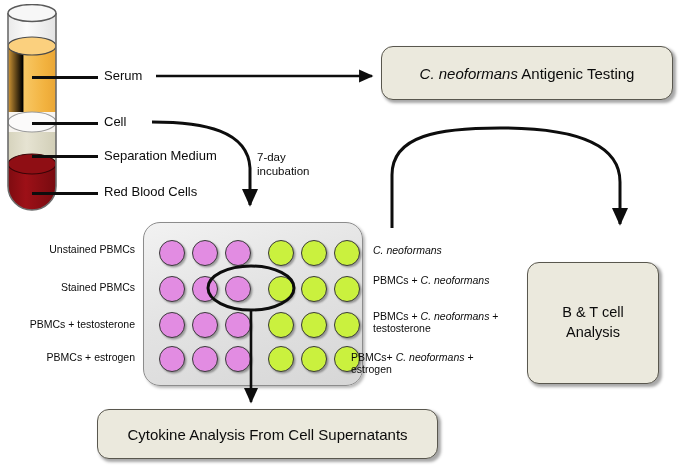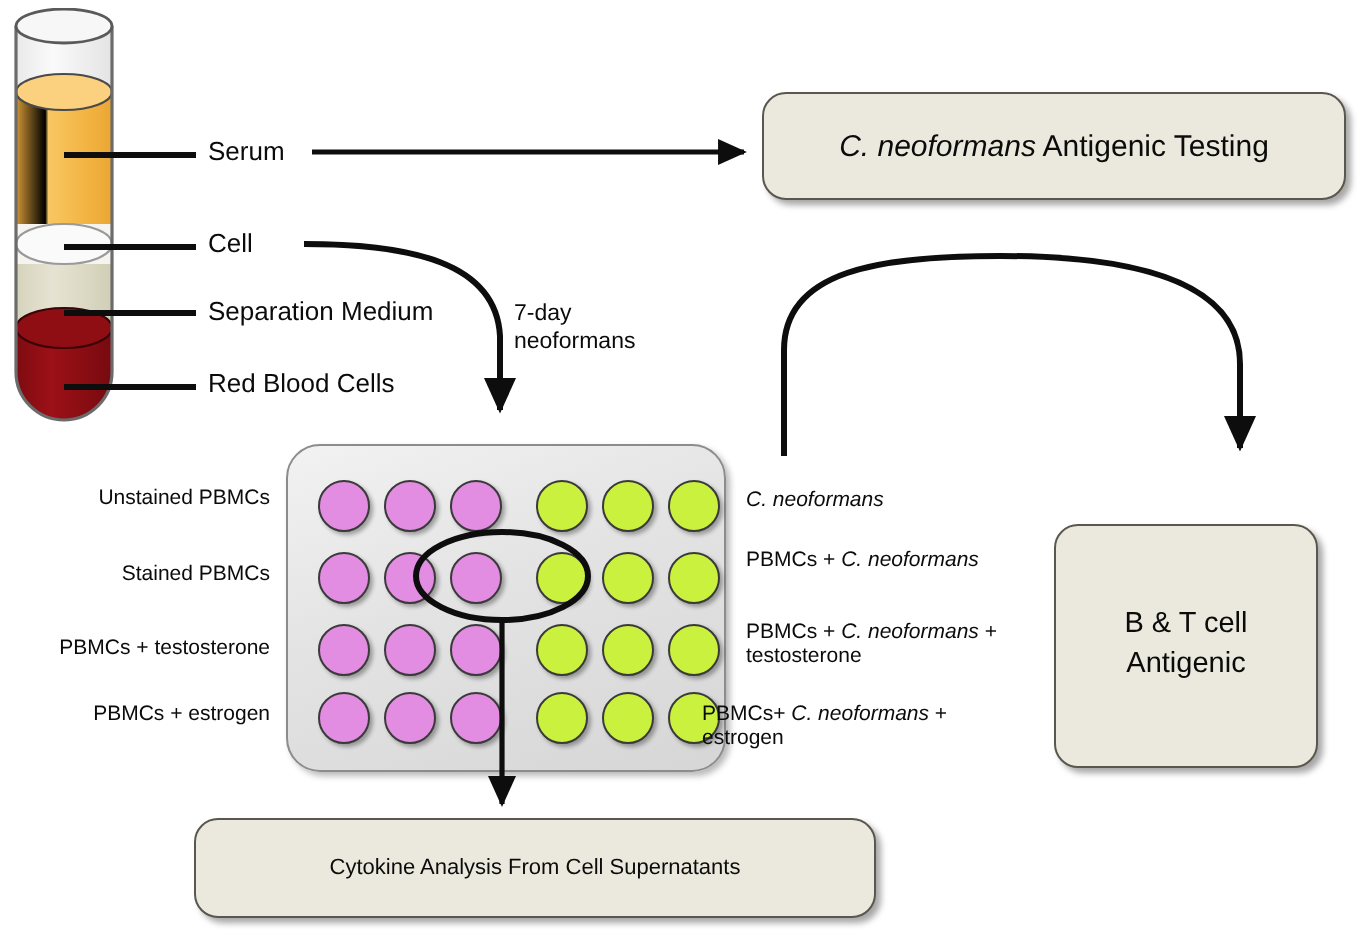--- a/index.html
+++ b/index.html
@@ -80,21 +80,21 @@
     box-shadow: 2.5px 2.5px 3px rgba(0,0,0,0.35);
     display: flex;
     align-items: center;
     justify-content: center;
     text-align: center;
     color: #0b0b0b;
     box-sizing: border-box;
   }
   #box-antigenic { font-size: 15px; }
   #box-bt        { font-size: 14.5px; line-height: 1.35; }
-  #box-cytokine  { font-size: 11px; }
+  #box-cytokine  { font-size: 15px; }
 
   
   .plate {
     position: absolute;
     left: 143px;
     top: 222px;
     width: 220px;
     height: 164px;
     border-radius: 17px;
     border: 1.3px solid #8c8c8c;
@@ -179,33 +179,33 @@
   <div class="leader" style="left:32px;  top:155px; width:66px;"></div>
   <div class="leader" style="left:32px;  top:192px; width:66px;"></div>
 
   <div class="label label-left-tube" style="left:104px; top:68px;">Serum</div>
   <div class="label label-left-tube" style="left:104px; top:114px;">Cell</div>
   <div class="label label-left-tube" style="left:104px; top:148px;">Separation Medium</div>
   <div class="label label-left-tube" style="left:104px; top:184px;text-align:right;">Red Blood Cells</div>
 
   <div class="incub-label" style="left:257px; top:150px;">
     <div>7-day</div>
-    <div>neoformans</div>
+    <div>incubation</div>
   </div>
 
   <div class="box" id="box-antigenic" style="left:381px; top:46px; width:292px; height:54px;">
     <span>
       <em class="sci">C. neoformans</em><span> Antigenic Testing</span>
     </span>
   </div>
 
   <div class="box" id="box-bt" style="left:527px; top:262px; width:132px; height:122px;">
     <span>
       <span>B &amp; T cell</span><br>
-      <span>Antigenic</span>
+      <span>Analysis</span>
     </span>
   </div>
 
   <div class="box" id="box-cytokine" style="left:97px; top:409px; width:341px; height:50px;">
     <span>Cytokine Analysis From Cell Supernatants</span>
   </div>
 
   <div class="plate">
 
   <div class="well" style="background: rgb(226, 140, 226); left: 15px; top: 17px;"></div>

